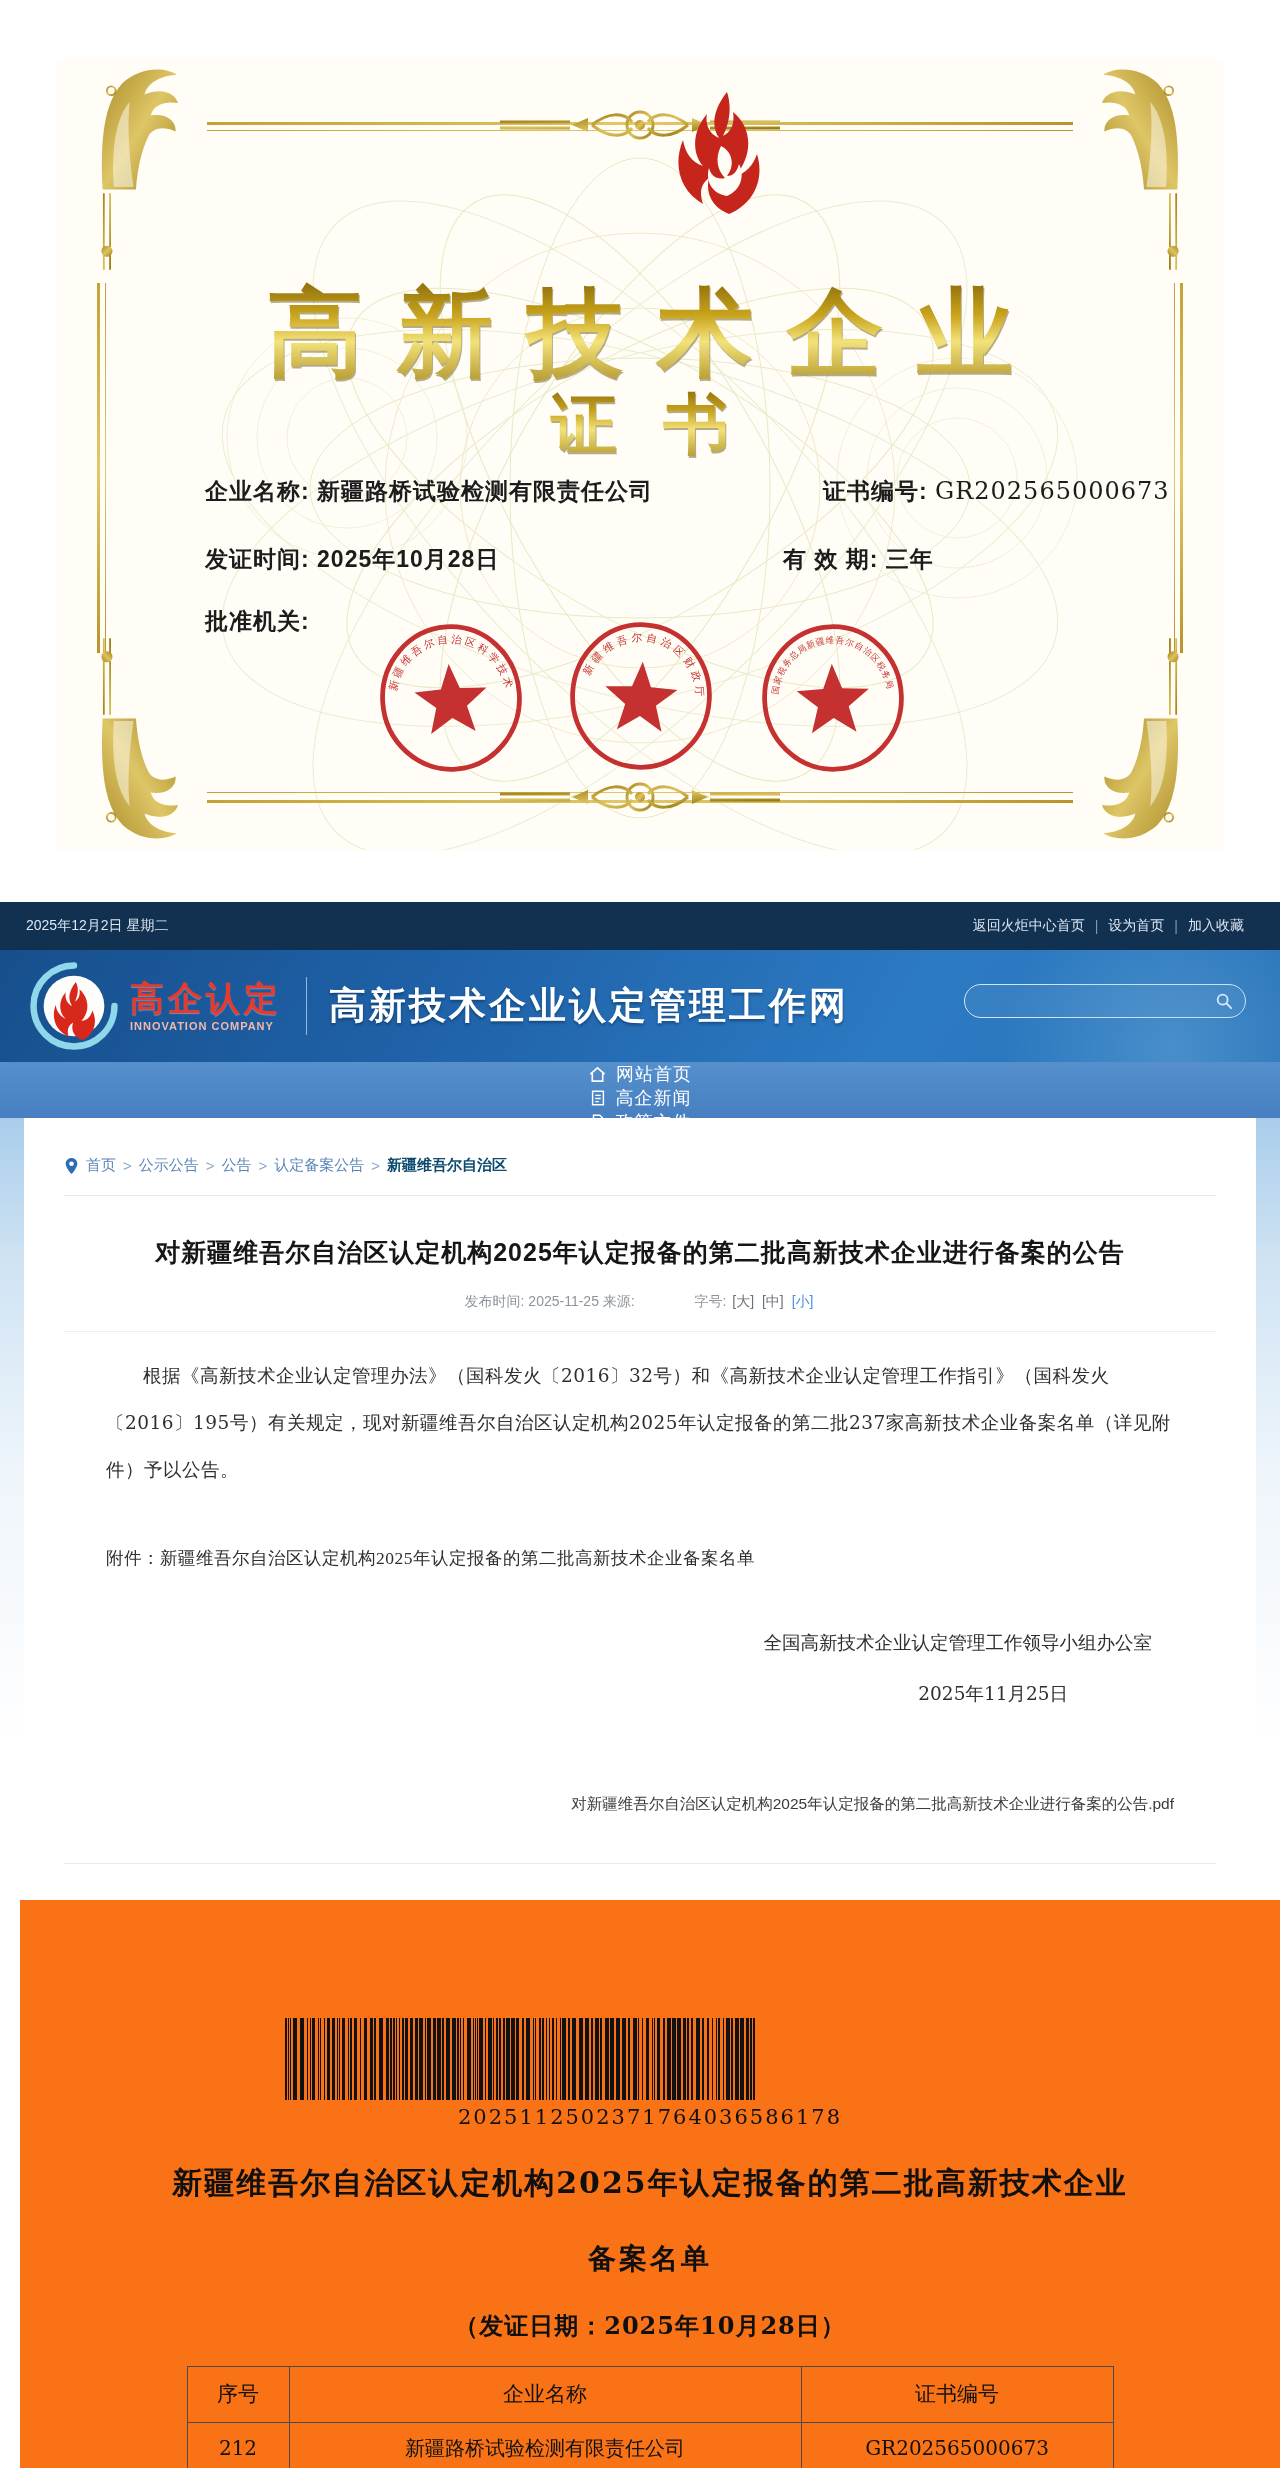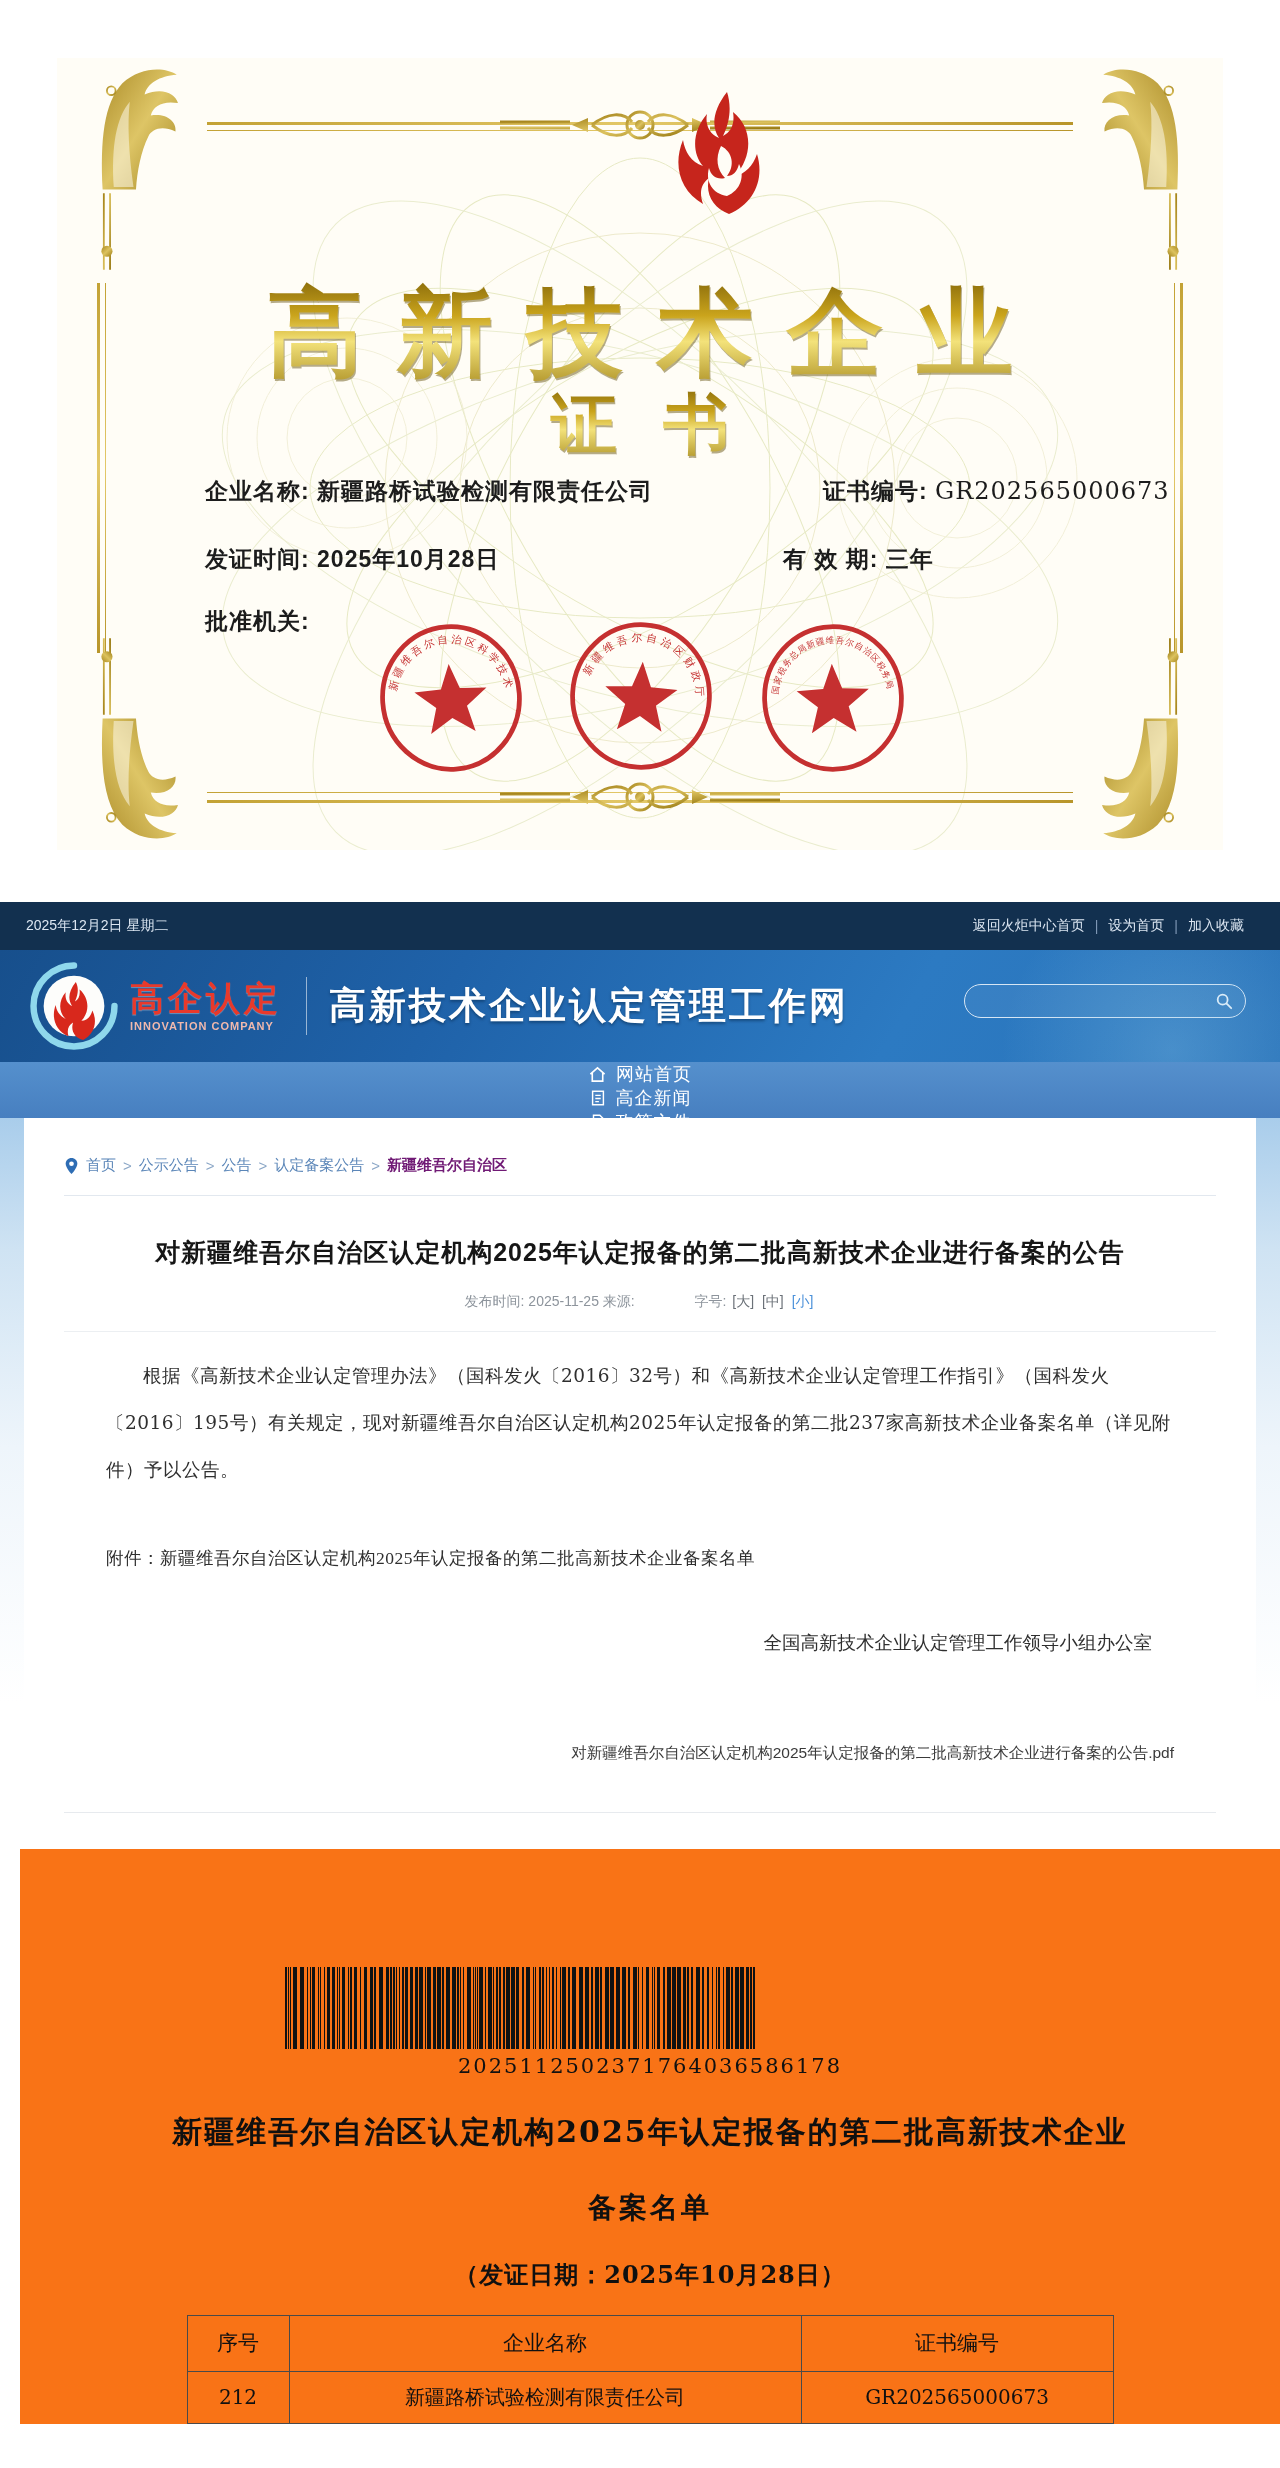--- a/index.html
+++ b/index.html
@@ -56,21 +56,21 @@
   .navbar { height:56px; background:linear-gradient(180deg,#5590cd,#477fc0); display:flex; align-items:center;flex-direction:column; }
   .nav-item { flex:1; display:flex; align-items:center; justify-content:center; gap:9px; color:#fff; font-size:18px;
     letter-spacing:1px; cursor:pointer; height:100%; }
   .nav-item svg { display:block; }
 
   .content-outer { background:linear-gradient(180deg,#a9cdeb 0%,#cfe3f3 18%,#eef5fb 45%,#ffffff 80%); padding-bottom:6px; }
   .content-card { width:1232px; margin:0 auto; background:#fff; min-height:700px; padding:24px 40px 30px 40px; position:relative; }
   .breadcrumb { display:flex; align-items:center; font-size:15px; color:#5b86b8; margin-top:14px; flex-wrap:nowrap; }
   .breadcrumb .crumb { color:#5b86b8; cursor:pointer; }
   .breadcrumb .gt { margin:0 7px; color:#8aa6c6; }
-  .breadcrumb .current { color:#701a75; font-weight:bold; cursor:pointer; }
+  .breadcrumb .current { color:#0c4a6e; font-weight:bold; cursor:pointer; }
   .bc-rule { border:none; border-top:1px solid #e2e8ef; margin-top:20px; }
   .article-title { text-align:center; font-size:25px; font-weight:bold; color:#161616; margin-top:40px; letter-spacing:1px; }
   .article-meta { text-align:center; font-size:14px; color:#8d949c; margin-top:24px; }
   .article-meta .sz { margin:0 2px; cursor:pointer; }
   .sz-big { color:#6b7178; } .sz-mid { color:#6b7178; } .sz-small { color:#4a90d9; }
   .meta-rule { border:none; border-top:1px solid #eceff2; margin-top:20px; }
   .article-body { font-family:"DejaVu Serif", serif; font-size:18.5px; color:#2f2f2f; line-height:2.55;
     margin-top:20px; padding:0 42px; text-indent:2em; letter-spacing:.5px; }
   .attach-line { font-family:Liberation Serif, serif; font-size:17.5px; color:#2f2f2f; margin-top:52px; padding:0 42px; letter-spacing:.5px; }
   .signer-line { font-family:"DejaVu Serif", serif; font-size:18.5px; color:#2f2f2f; text-align:right; padding-right:64px; margin-top:60px; }
@@ -350,20 +350,21 @@
         <span class="sz sz-mid">[中]</span>
         <span class="sz sz-small">[小]</span>
       </div>
       <hr class="meta-rule">
 
       <div class="article-body">根据《高新技术企业认定管理办法》（国科发火〔2016〕32号）和《高新技术企业认定管理工作指引》（国科发火〔2016〕195号）有关规定，现对新疆维吾尔自治区认定机构2025年认定报备的第二批237家高新技术企业备案名单（详见附件）予以公告。</div>
 
       <div class="attach-line">附件：新疆维吾尔自治区认定机构2025年认定报备的第二批高新技术企业备案名单</div>
 
       <div class="signer-line">全国高新技术企业认定管理工作领导小组办公室</div>
+      <div class="signdate-line">2025年11月25日</div>
 
       <div class="pdf-link">对新疆维吾尔自治区认定机构2025年认定报备的第二批高新技术企业进行备案的公告.pdf</div>
 
       <hr class="bottom-rule">
     </div>
   </div>
 </div>
 
 <div class="doc">
 

